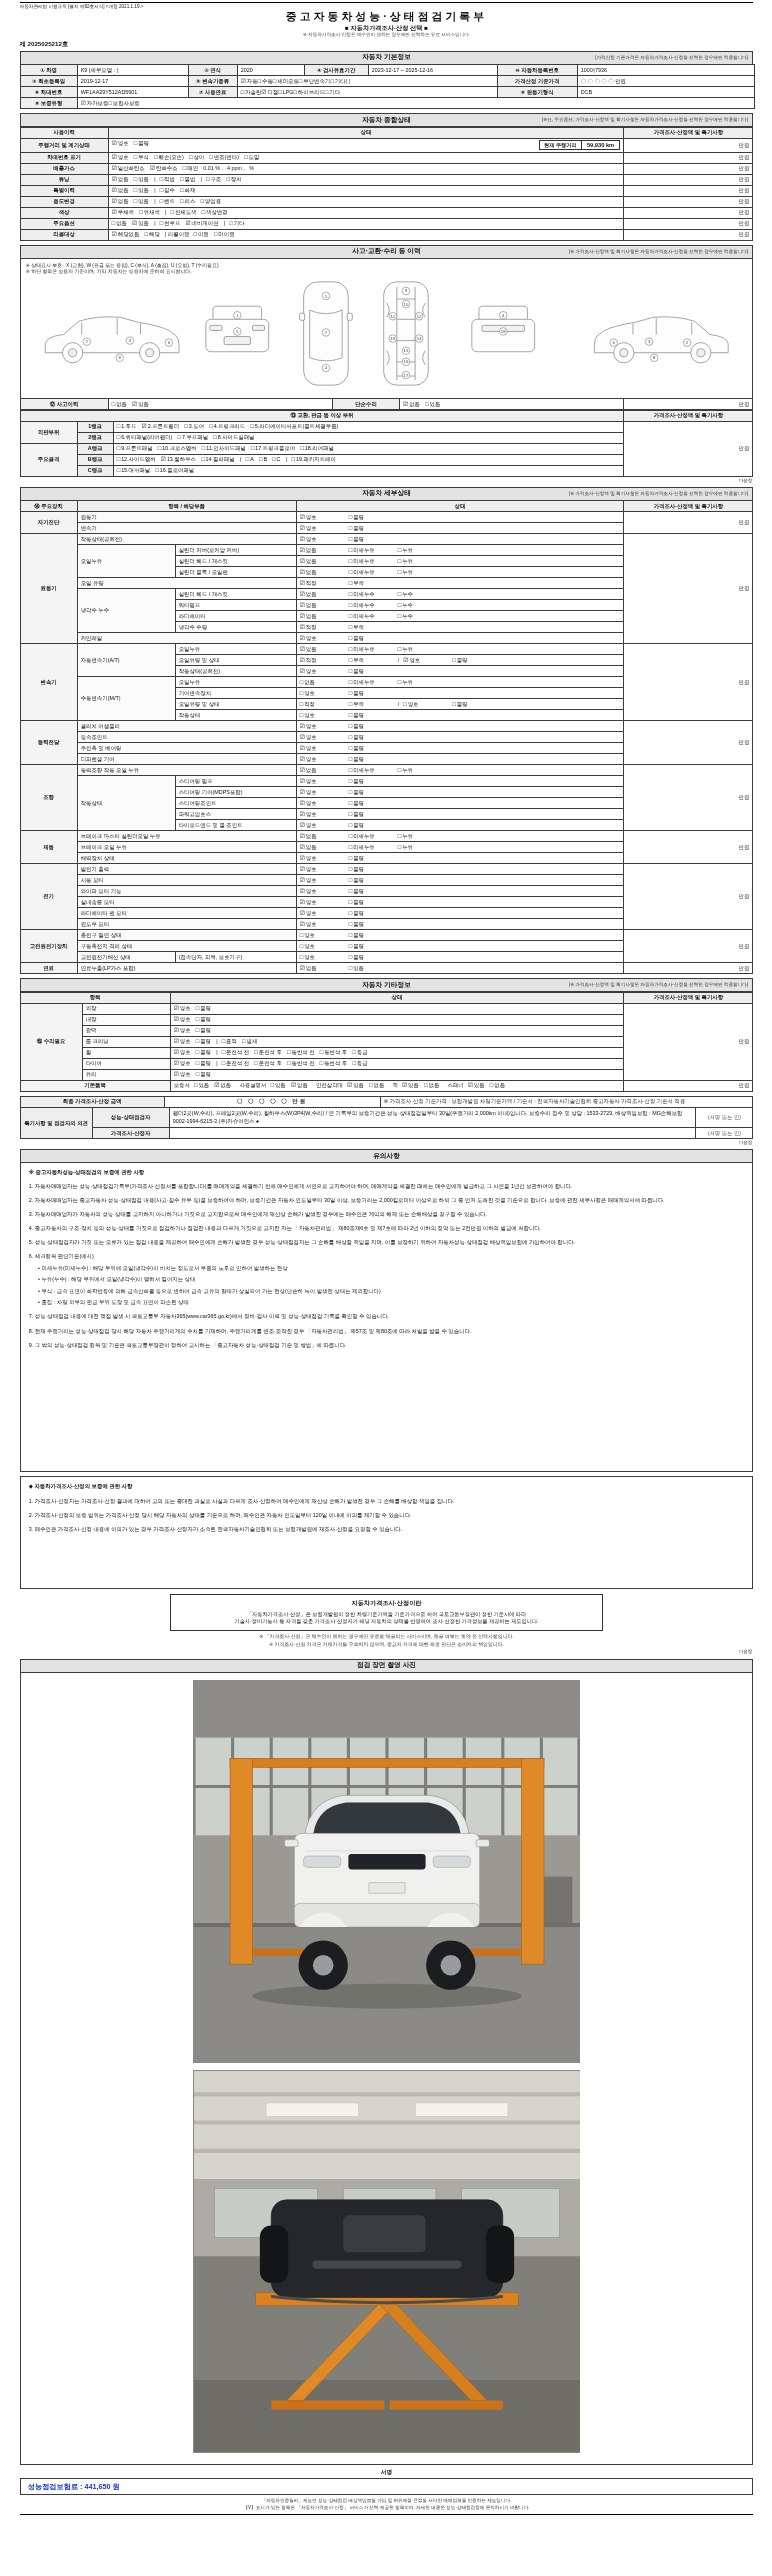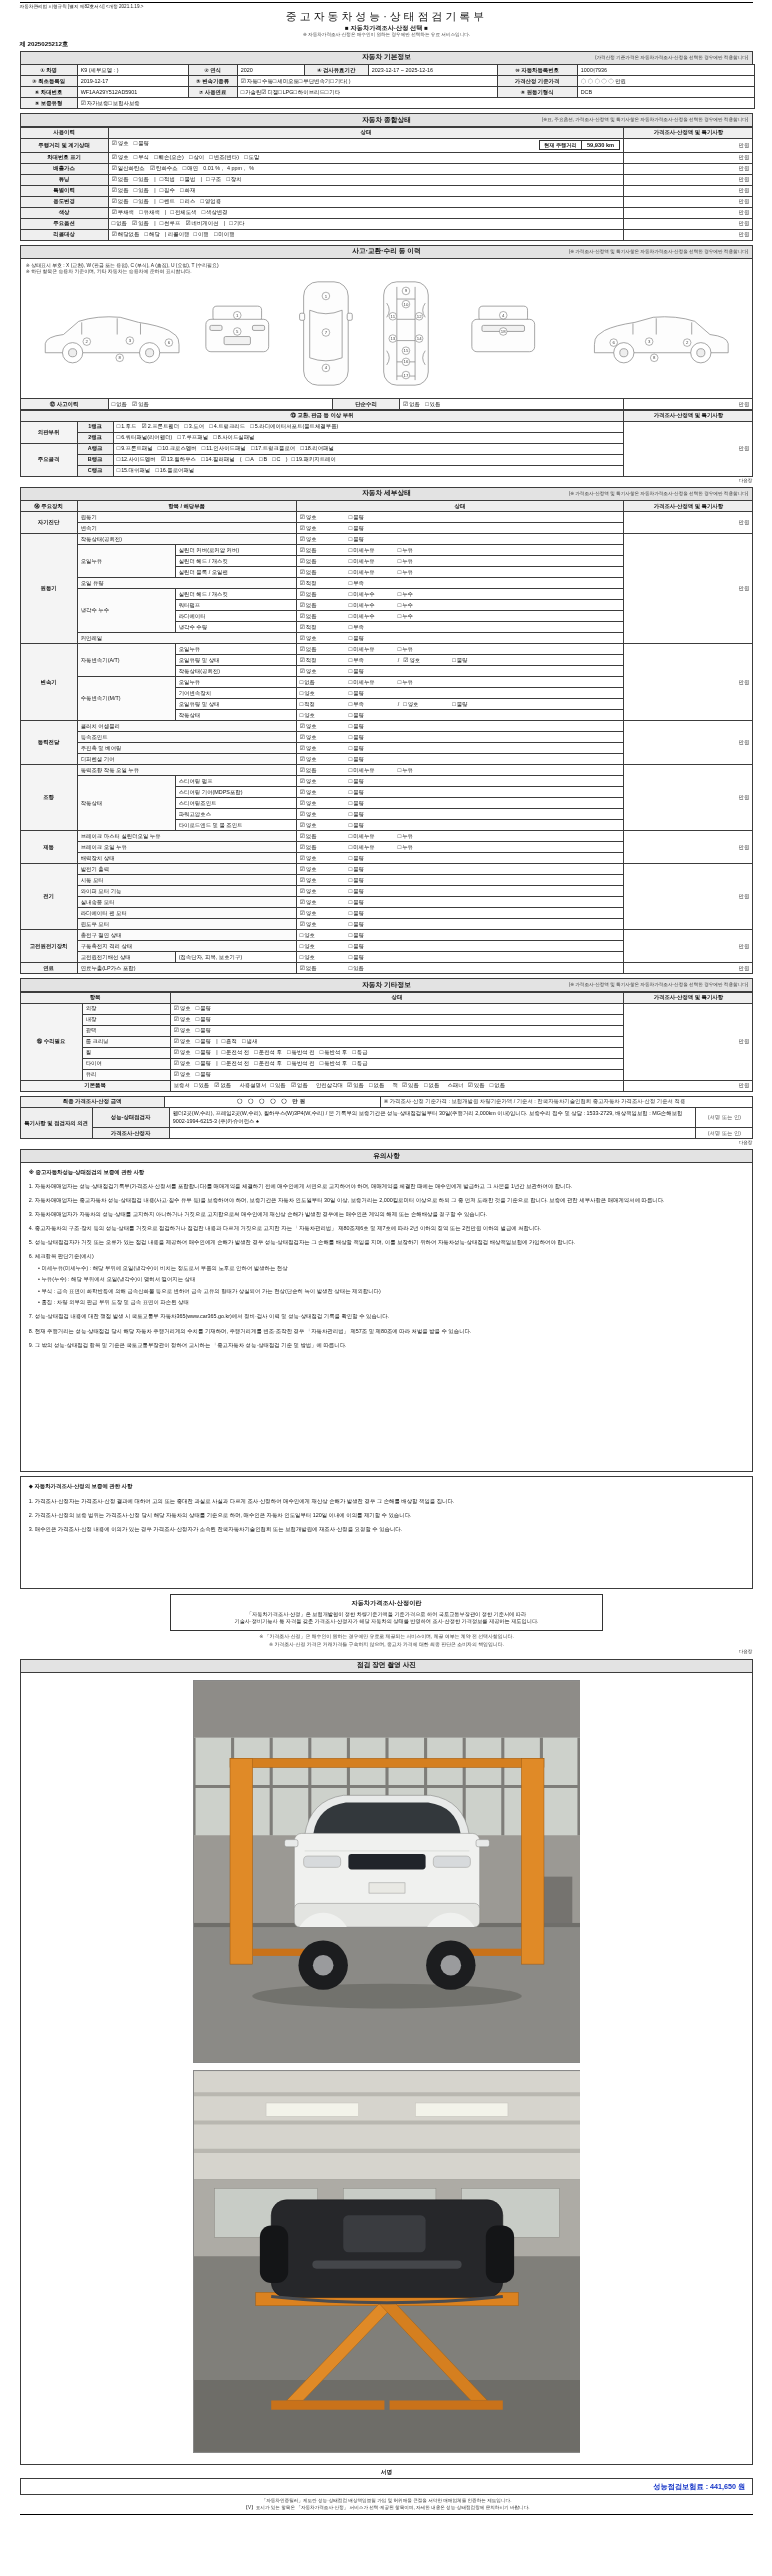--- a/index.html
+++ b/index.html
@@ -1,21 +1,21 @@
 <!DOCTYPE html>
 <html style="font-size:8.2px"><head>
 <meta charset="utf-8">
 <style>
 *{box-sizing:border-box;margin:0;padding:0}
 body{width:773px;margin:0;background:#f2f2f2;font-family:"Liberation Sans","DejaVu Sans",sans-serif;color:#111}
 .page{width:773px;height:2576px;background:#fff;padding:2.1px 19.6px 0;overflow:hidden;position:relative}
 .topline{height:1px;background:#000;margin-bottom:1px}
 .form-ref{font-size:4.6px;color:#222;margin:0.5px 0 1px}
 .title-wrap{text-align:center;line-height:1.25}
-.doc-title{font-size:10.8px;font-weight:normal;letter-spacing:3.1px}
+.doc-title{font-size:10.8px;font-weight:bold;letter-spacing:3.1px}
 .doc-subtitle{font-size:6.2px;font-weight:bold;margin-top:0.5px}
 .doc-subnote{font-size:4.6px;color:#444}
 .doc-no{font-size:6.2px;font-weight:bold;margin:2.1px 0}
 .sec{margin-bottom:4.1px}
 .bar{background:#e3e3e3;border:0.5px solid #3c3c3c;text-align:center;font-weight:bold;font-size:6.7px;padding:1.5px 0;position:relative}
 .bar .note{position:absolute;right:4.1px;top:3.1px;font-weight:normal;font-size:4.6px;color:#333}
 .tbl{width:100%;border-collapse:collapse;table-layout:fixed;background:#fff}
 .tbl td{border:0.5px solid #3c3c3c;font-size:5.4px;padding:1.5px 3.1px;vertical-align:middle;overflow:hidden}
 .tbl.nt{margin-top:-0.5px}
 .bar+.tbl{margin-top:-0.5px}
@@ -49,21 +49,21 @@
 .whead{font-weight:bold;margin-bottom:5.2px}
 .witem{margin-bottom:5.2px}
 .definewrap{padding:1px 0}
 .definebox{width:433px;margin:0 auto;border:0.8px solid #333;padding:4.1px 7.2px;text-align:center;background:#fff}
 .dtitle{font-weight:bold;font-size:6.2px;margin-bottom:2.1px}
 .dline{font-size:5.2px;line-height:1.5}
 .dnote{width:526px;margin:2.1px auto 0;font-size:4.9px;color:#333;text-align:center}
 .photobox{border:0.5px solid #3c3c3c;border-top:0;padding:7.2px 0 4.1px;text-align:center;min-height:787px;background:#fff}
 .photo{width:387px;margin:0 auto 7.2px;border:0.5px solid #888;font-size:0}
 .sign-label{text-align:center;font-size:5.7px;font-weight:bold;margin:1px 0}
-.sign-strip{border:0.5px solid #3c3c3c;padding:2.6px 7.2px;text-align:right;background:#fff}
+.sign-strip{border:0.5px solid #3c3c3c;padding:2.6px 7.2px;text-align:left;background:#fff}
 .premium{color:#1535c8;font-weight:bold;font-size:7.2px}
 .footer{text-align:center;font-size:4.6px;color:#333;line-height:1.5;margin-top:2.6px}
 .endbar{height:1.5px;background:#000;margin-top:2.1px}
 </style>
 </head>
 <body>
 
 <div class="page">
   <div class="topline"></div>
   <div class="form-ref">자동차관리법 시행규칙 [별지 제82호서식] &lt;개정 2021.1.19.&gt;</div>

